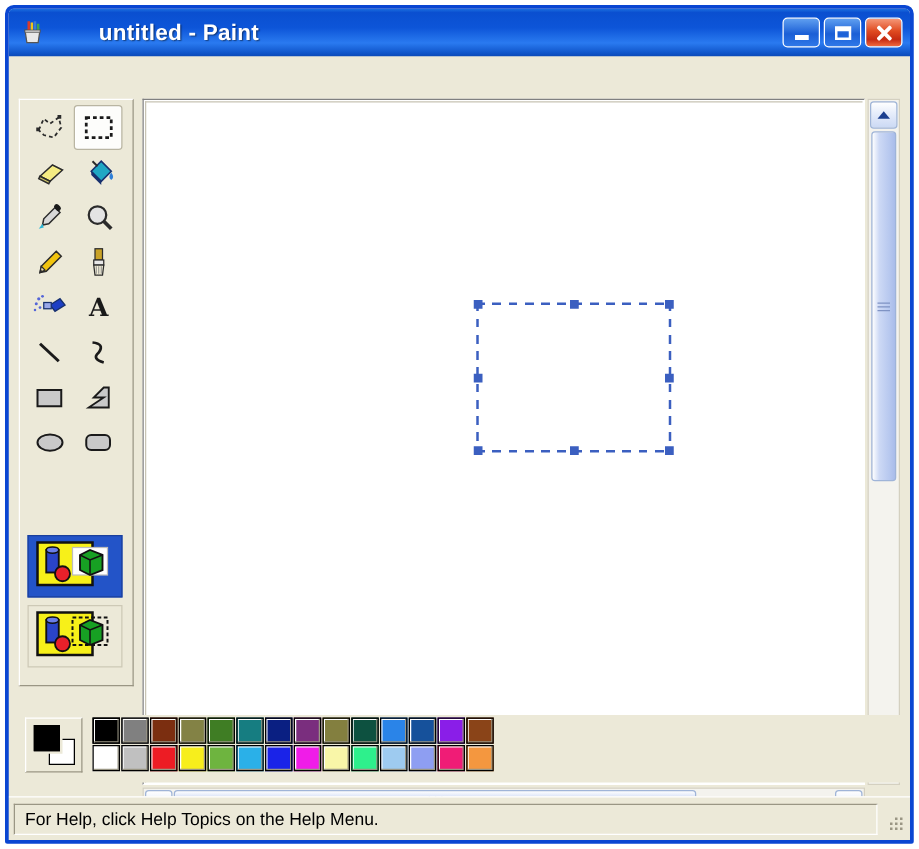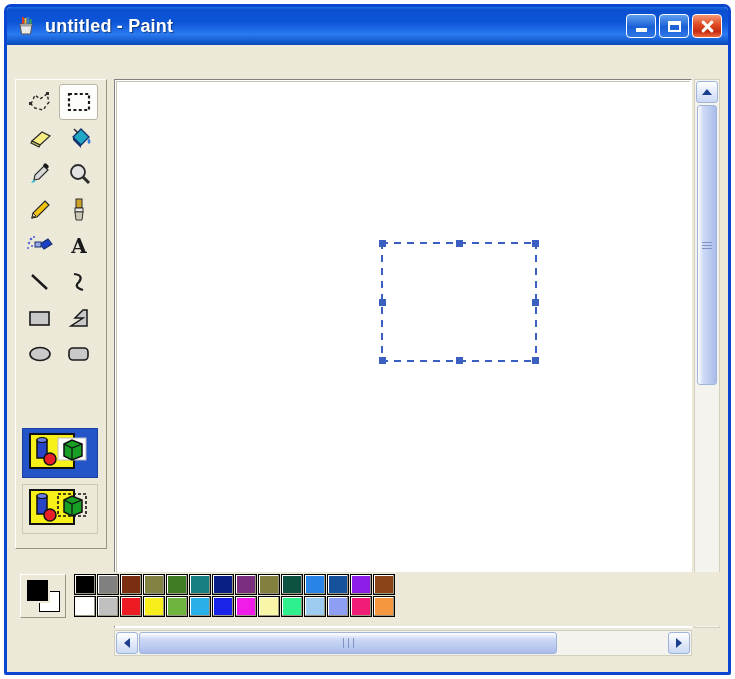--- a/index.html
+++ b/index.html
@@ -17,20 +17,21 @@
     box-sizing:border-box;
     overflow:hidden;
   }
   
   .titlebar{
     position:relative;height:38px;
     background:linear-gradient(180deg,#1c6fe0 0%,#0a4fd0 8%,#0d55d8 40%,#2a7af0 72%,#1157cc 92%,#0b49b8 100%);
     display:flex;align-items:center;
     padding:0 4px 0 8px;
     box-sizing:border-box;
+    gap:34px;
   }
   .app-icon{width:22px;height:22px;position:relative;flex:0 0 auto;margin-right:8px;}
   .title-text{
     color:#ffffff;font-size:18px;font-weight:bold;
     text-shadow:1px 1px 1px rgba(0,0,0,.45);
     letter-spacing:.2px;white-space:nowrap;
   }
   .caption-buttons{margin-left:auto;display:flex;gap:3px;align-items:center;padding-right:2px;}
   .cap-btn{
     width:30px;height:24px;border:1px solid #ffffff;border-radius:4px;
@@ -472,13 +473,28 @@
               <div class="swatch" style="background: rgb(158, 203, 240);"></div>
               <div class="swatch" style="background: rgb(142, 158, 242);"></div>
               <div class="swatch" style="background: rgb(240, 28, 118);"></div>
               <div class="swatch" style="background: rgb(244, 151, 63);"></div>
             </div>
         </div>
       </div>
     </div>
   </div>
 
+  <div class="statusbar">
+    <div class="status-panel">
+      <span class="status-text">For Help, click Help Topics on the Help Menu.</span>
+    </div>
+    <div class="grip">
+      <b style="right:2px;bottom:2px;"></b>
+      <b style="right:6px;bottom:2px;"></b>
+        <b style="right:2px;bottom:6px;"></b>
+      <b style="right:10px;bottom:2px;"></b>
+        <b style="right:6px;bottom:6px;"></b>
+        <b style="right:2px;bottom:10px;"></b>
+      <b style="right:10px;bottom:6px;"></b>
+        <b style="right:6px;bottom:10px;"></b>
+    </div>
+  </div>
 </div>
 
 </body></html>

